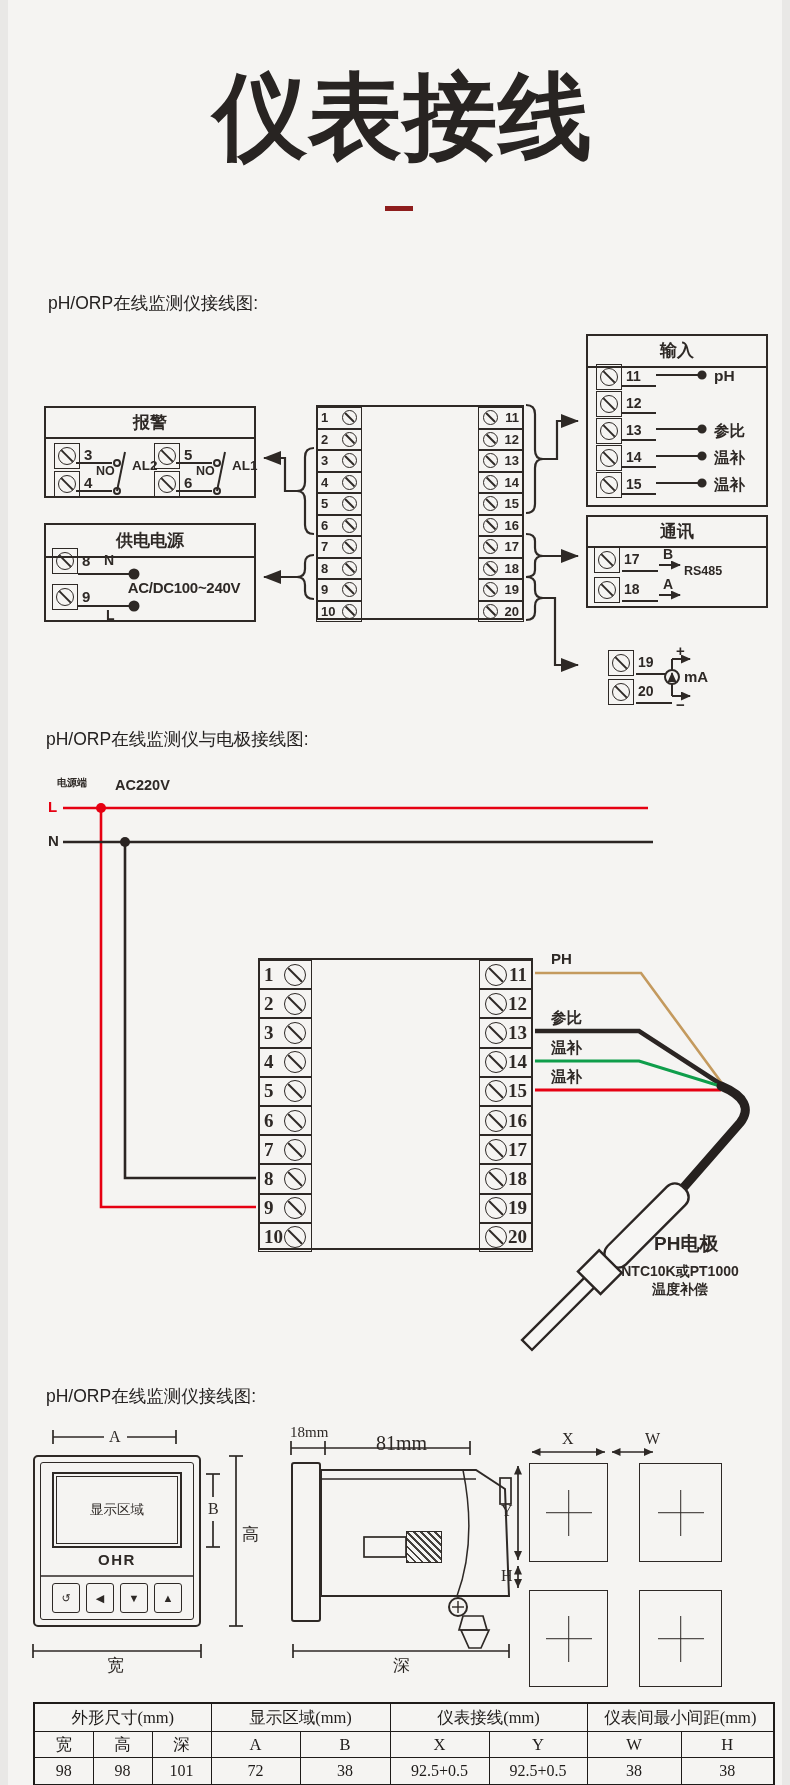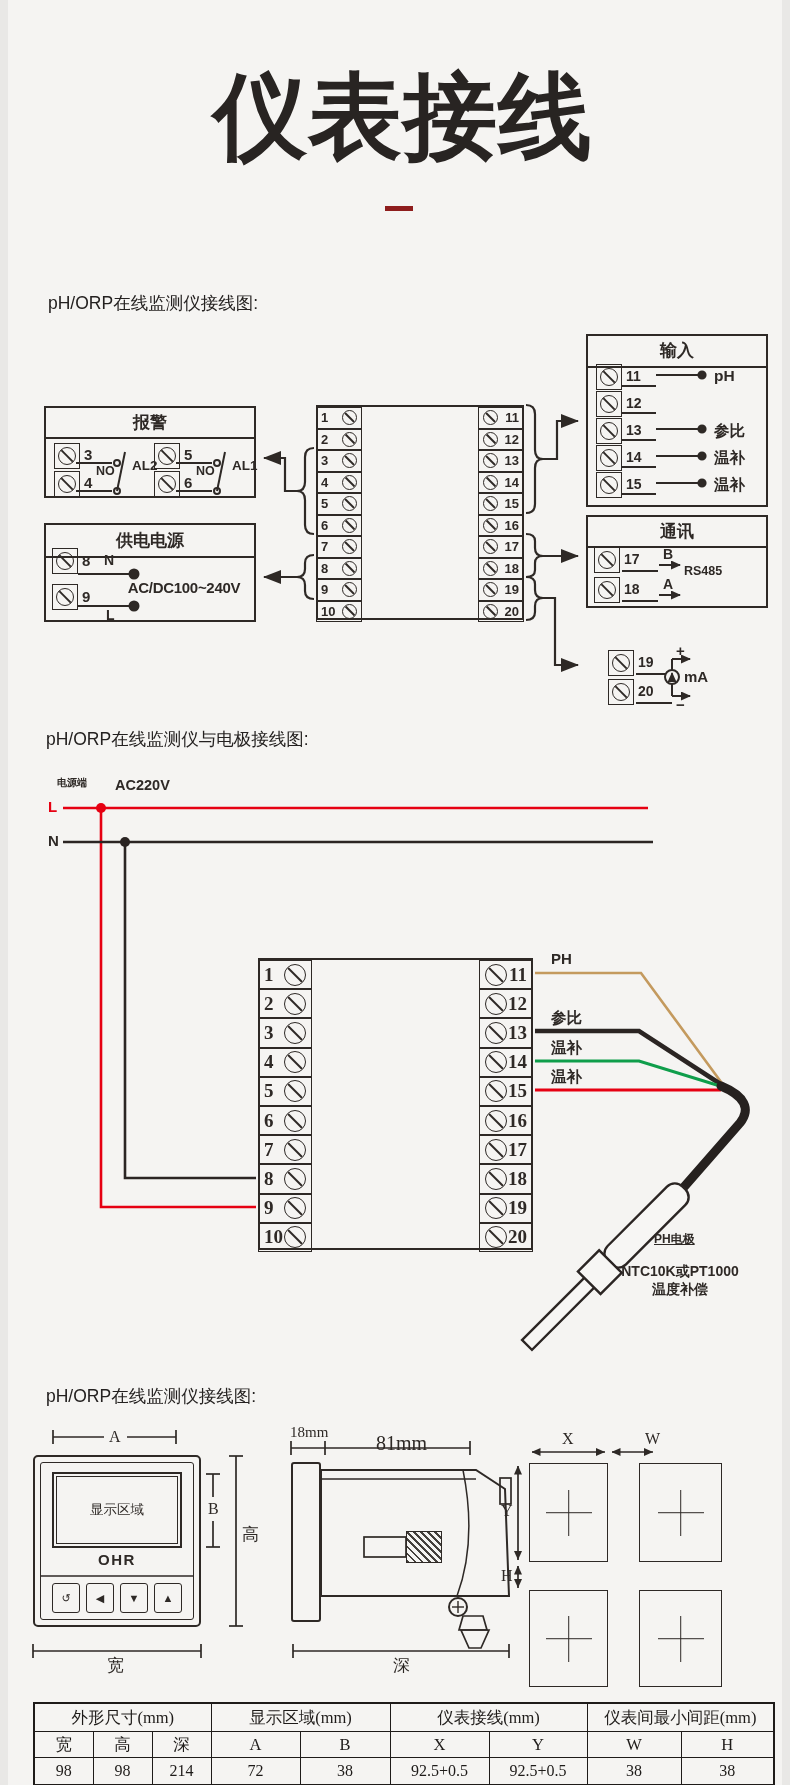--- a/index.html
+++ b/index.html
@@ -533,21 +533,21 @@
         <span>20</span>
       </div>
       </div>
   </div>
 
   <span class="abs lay num" style="left:543px;top:950px;font-size:15px;">PH</span>
   <span class="abs lay num" style="left:543px;top:1008px;font-size:15.5px;">参比</span>
   <span class="abs lay num" style="left:543px;top:1038px;font-size:15.5px;">温补</span>
   <span class="abs lay num" style="left:543px;top:1067px;font-size:15.5px;">温补</span>
 
-  <span class="abs lay num" style="left:646px;top:1231px;font-size:12px;text-decoration:underline;">PH电极</span>
+  <span class="abs lay num" style="left:646px;top:1231px;font-size:19px;">PH电极</span>
   <div class="abs lay" style="left:597px;top:1262px;width:150px;text-align:center;font-size:14px;font-weight:700;line-height:18px;">
     <div>NTC10K或PT1000</div>
     <div>温度补偿</div>
   </div>
 
   <div class="abs lay heading" style="left:38px;top:1384px;">pH/ORP在线监测仪接线图:</div>
 
   <div class="abs lay" style="left:25px;top:1455px;width:168px;height:172px;border:2.4px solid var(--ink);border-radius:5px;box-sizing:border-box;"></div>
   <div class="abs lay" style="left:32px;top:1462px;width:154px;height:158px;border:1.2px solid var(--ink);border-radius:3px;box-sizing:border-box;"></div>
   <div class="abs lay" style="left:44px;top:1472px;width:130px;height:76px;border:2px solid var(--ink);box-sizing:border-box;"></div>
@@ -616,21 +616,21 @@
             <td>A</td>
             <td>B</td>
             <td>X</td>
             <td>Y</td>
             <td>W</td>
             <td>H</td>
           </tr>
       <tr class="trv">
             <td>98</td>
             <td>98</td>
-            <td>214</td>
+            <td>101</td>
             <td>72</td>
             <td>38</td>
             <td>92.5+0.5</td>
             <td>92.5+0.5</td>
             <td>38</td>
             <td>38</td>
           </tr>
     </tbody>
       </table>
   </div>

